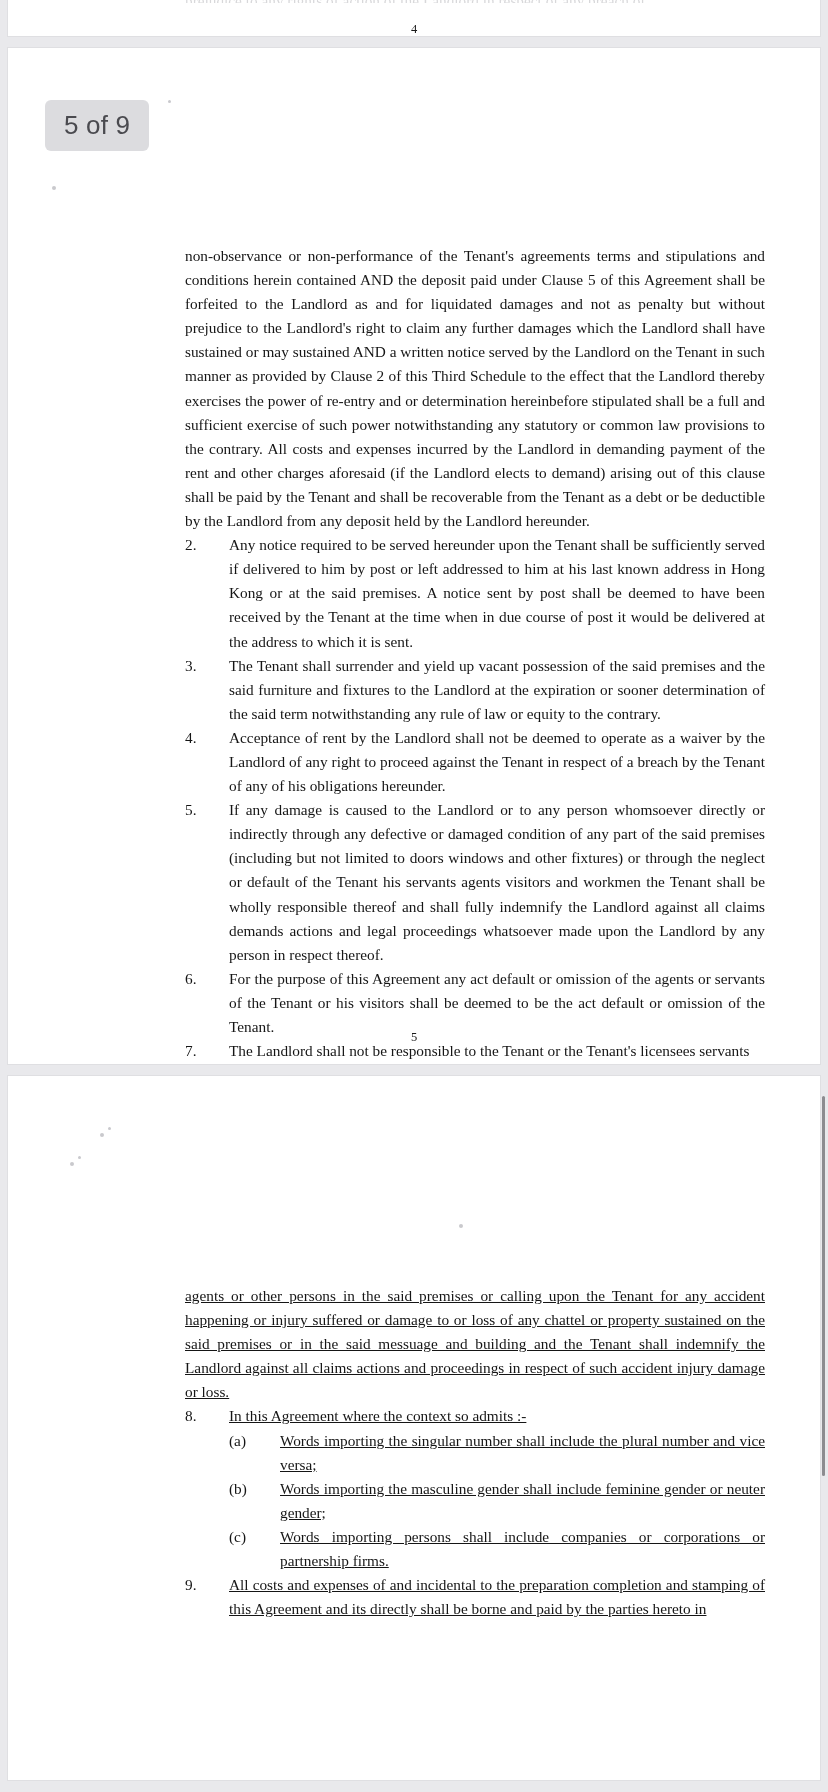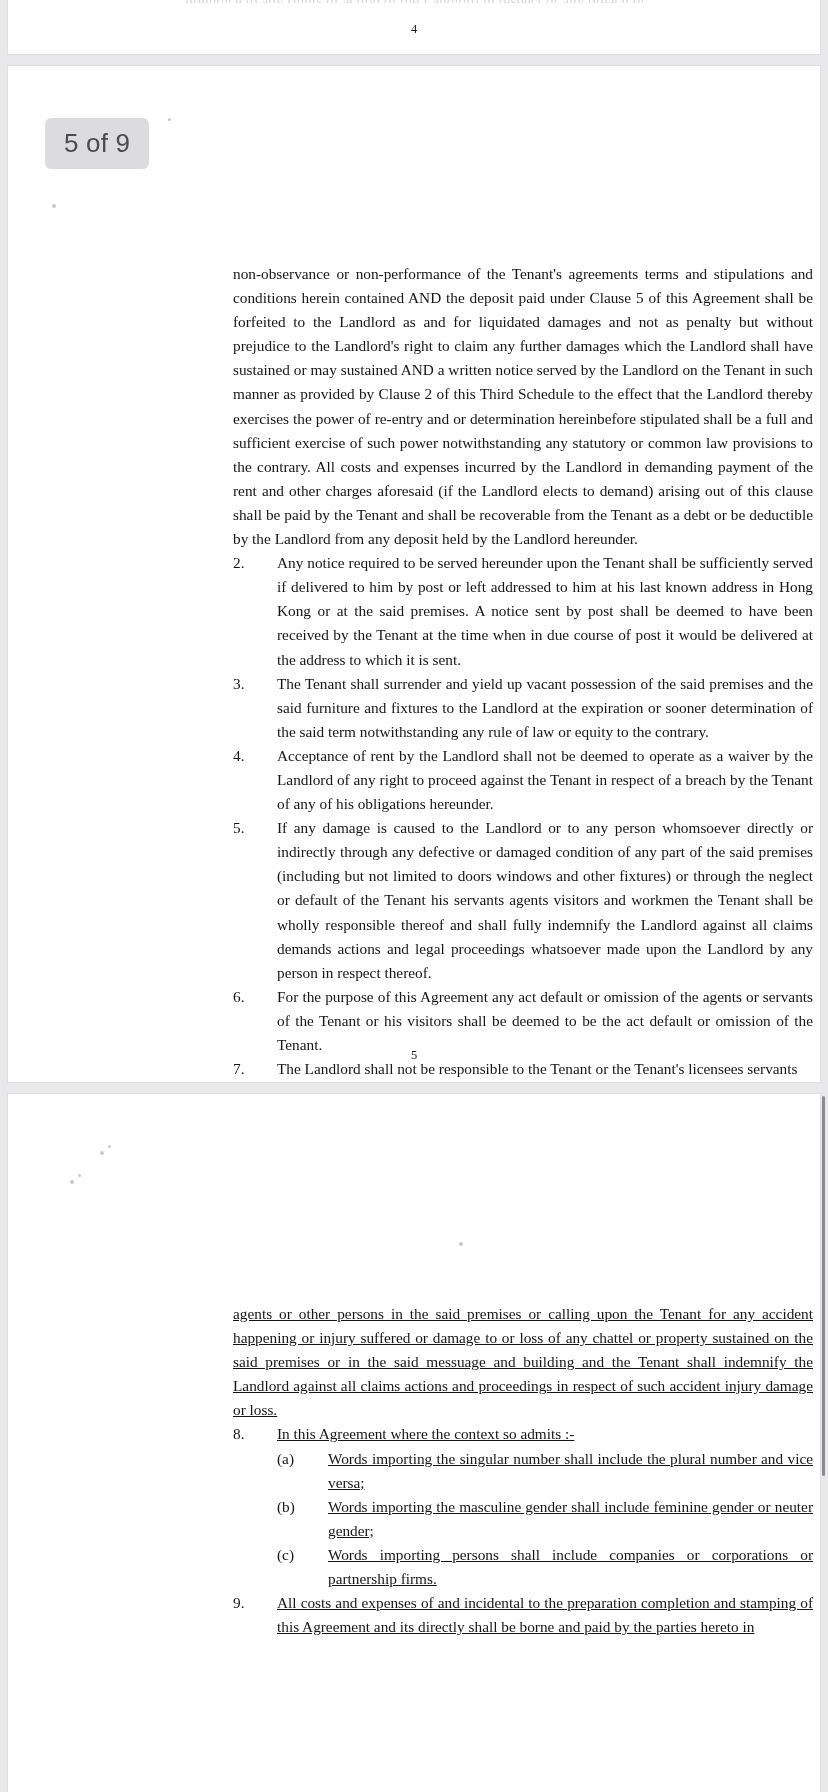--- a/index.html
+++ b/index.html
@@ -24,35 +24,34 @@
   
   .page {
     position: relative;
     background: #ffffff;
     width: 812px;
     margin: 0 auto;
     box-shadow: 0 0 0 1px rgba(0,0,0,0.04);
   }
   .page-gap { height: 12px; background: #e9e9ec; }
 
-  .page-top-partial { height: 54px; }
+  .page-top-partial { height: 36px; }
   .page-mid { height: 1016px; }
   .page-bottom { min-height: 704px; }
 
   
   .body-col {
     position: absolute;
     left: 177px;
     width: 580px;
     font-size: 15.3px;
     line-height: 24.1px;
     color: #151515;
     text-align: justify;
     text-justify: inter-word;
-    margin-left: 48px;
   }
   .para {
     position: relative;
     margin: 0 0 0 0;
   }
   .para.hang {
     padding-left: 44px;
   }
   .para.hang2 {
     padding-left: 95px;

